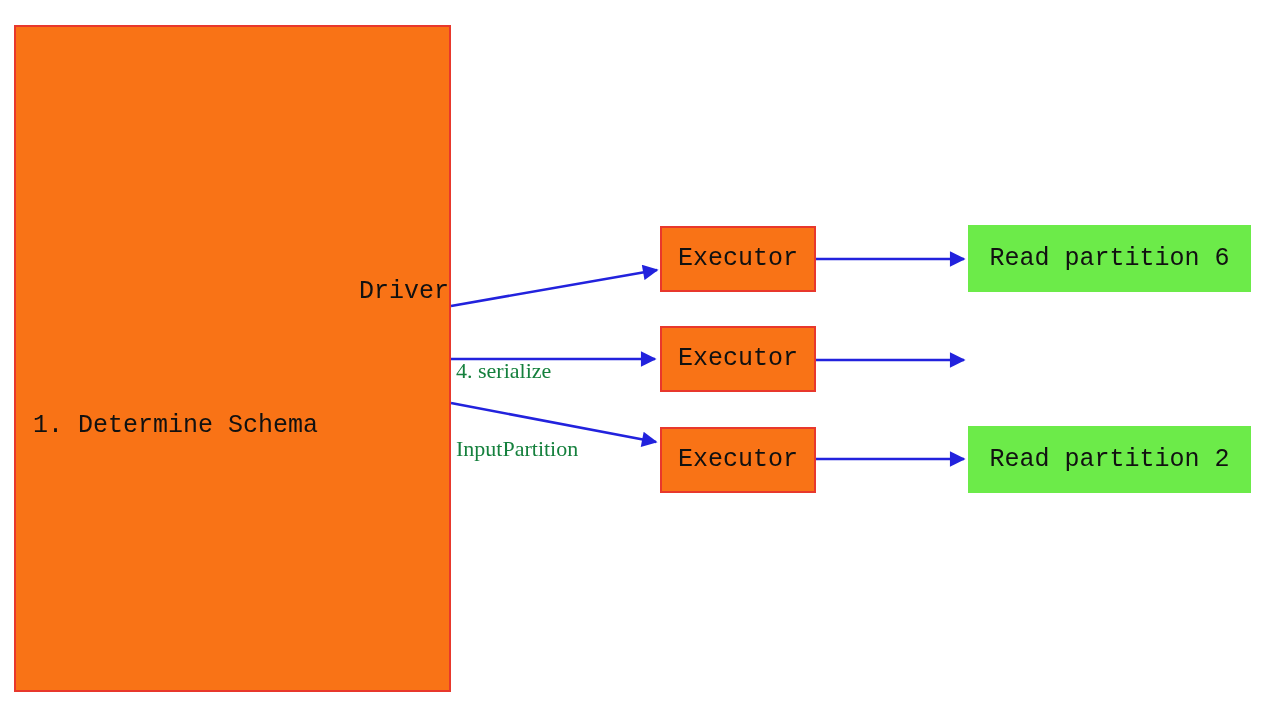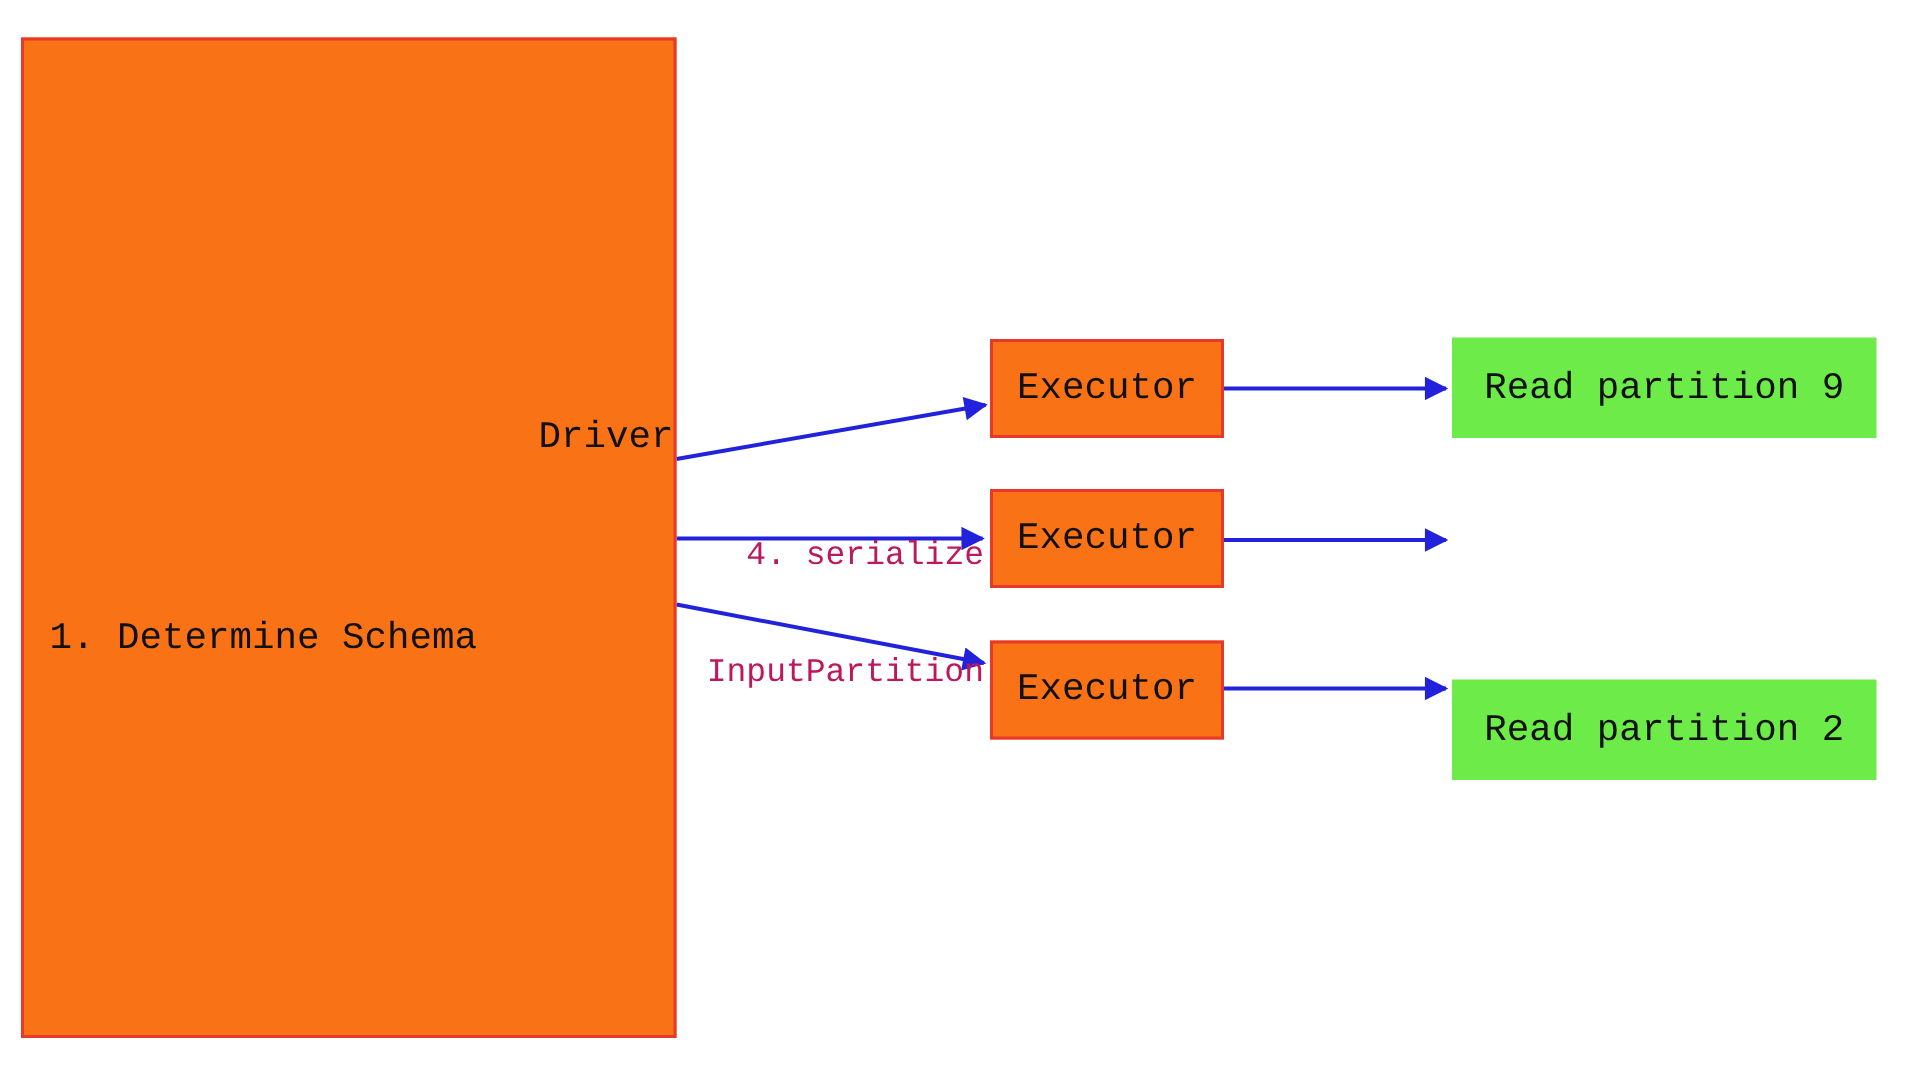--- a/index.html
+++ b/index.html
@@ -65,28 +65,28 @@
     width: 283px; height: 67px;
     background: var(--partition-fill, #6ceb49);
     border: none;
     font-size: 25px;
     line-height: 67px;
     text-align: center;
     white-space: pre;
   }
   .partition-0 { top: 225px; }
   .partition-1 { top: 326px; }
-  .partition-2 { top: 426px; margin-top: 27px; }
+  .partition-2 { top: 426px; }
   .edge-label {
     position: absolute;
-    font-family: Liberation Mono, monospace;
+    font-family: Liberation Serif, serif;
     font-size: 22px;
     line-height: 26px;
-    text-align: right;
-    color: #be185d;
+    text-align: left;
+    color: #15803d;
     white-space: pre;
   }
   .edge-label-serialize {
     left: 456px; top: 306px;
     width: 200px;
   }
   .edge-label-reader {
     left: 832px; top: 308px;
     width: 120px;
   }
@@ -118,21 +118,21 @@
     <div class="driver-title">Driver</div>
     <div class="driver-steps">
       <div>1. Determine Schema</div>
     </div>
   </div>
 
   <div class="node executor-node executor-0">Executor</div>
   <div class="node executor-node executor-1">Executor</div>
   <div class="node executor-node executor-2">Executor</div>
 
-  <div class="node partition-node partition-0">Read partition 9</div>
+  <div class="node partition-node partition-0">Read partition 6</div>
   <div class="node partition-node partition-2">Read partition 2</div>
 
   <div class="edge-label edge-label-serialize">
     <div>4. serialize</div>
     <div>InputPartition</div>
   </div>
 
 
 </div>
 

